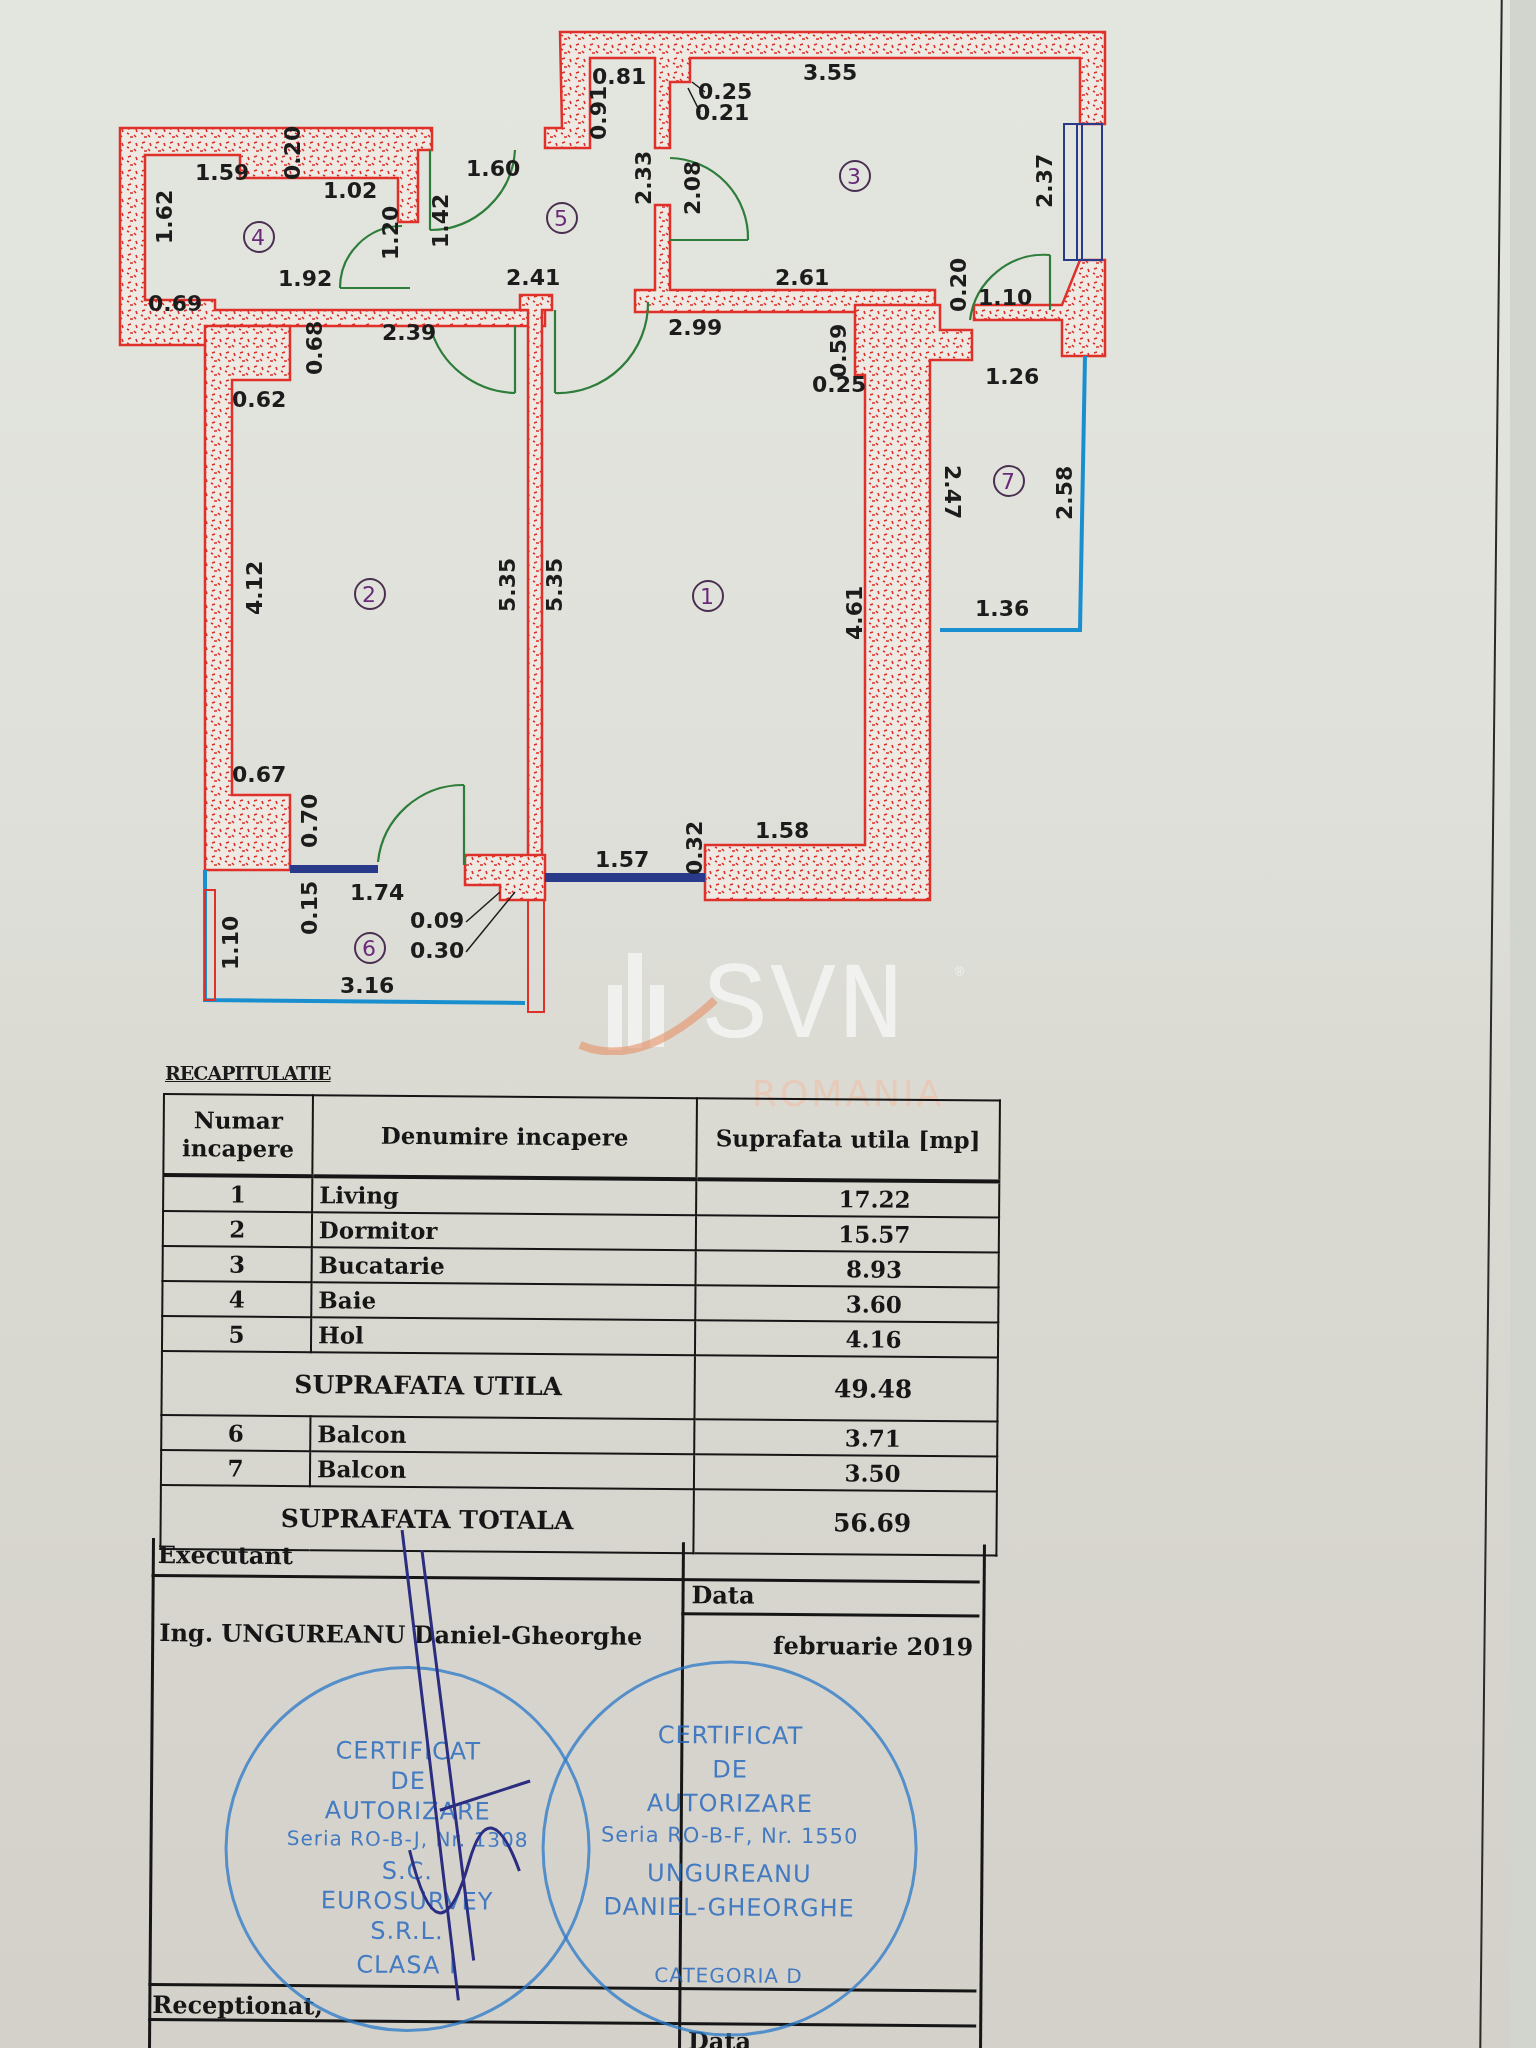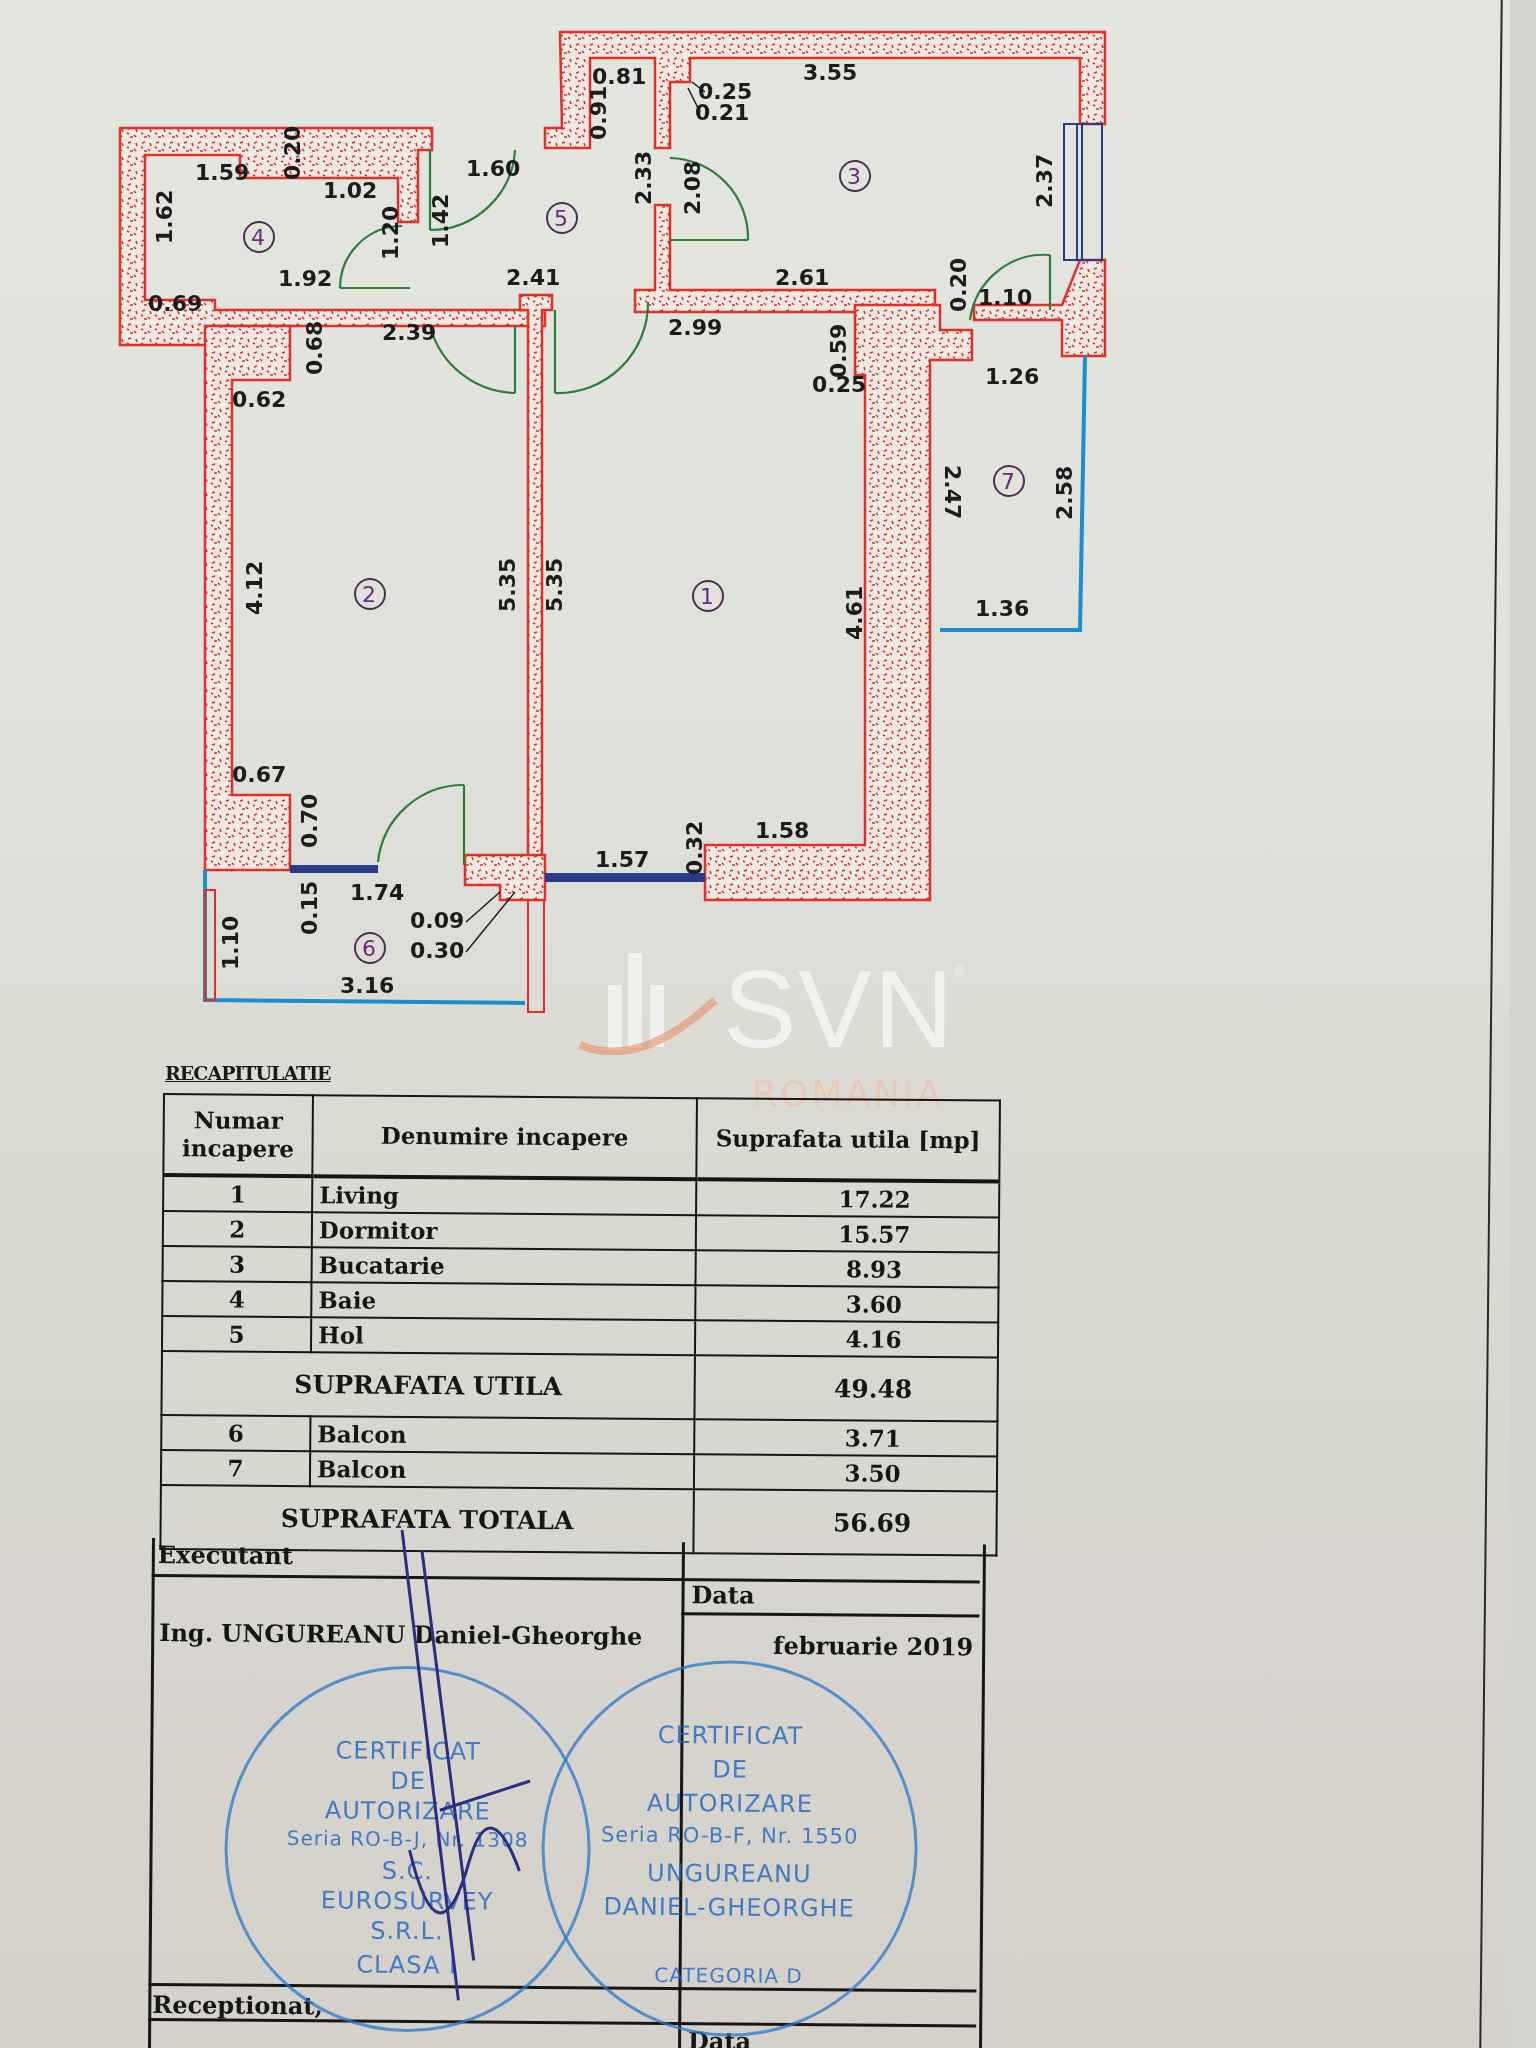--- a/index.html
+++ b/index.html
@@ -7,21 +7,21 @@
     width:1536px; height:2048px; overflow:hidden; position:relative;
     background: linear-gradient(180deg, #e3e5df 0%, #dfe1da 35%, #d9d8d1 60%, #d4d1cb 100%);
     font-family: "Liberation Sans", sans-serif;
   }
   .paper-edge { position:absolute; left:1490px; top:0; width:2px; height:2048px; background:#2a2a2a; transform:skewX(-0.6deg); }
   .paper-edge2 { position:absolute; left:1510px; top:0; width:26px; height:2048px; background:#d2d4ce; }
   svg.plan { position:absolute; left:0; top:0; }
   .dim { font-family:"DejaVu Sans", sans-serif; font-weight:bold; font-size:22px; fill:#1c1c1c; }
   .roomnum { font-family:"DejaVu Sans", sans-serif; font-size:22px; fill:#6a2a7a; }
   .watermark { position:absolute; left:570px; top:945px; width:400px; height:150px; }
-  .wm-svn { position:absolute; left:153px; top:0; font-family:Liberation Sans, sans-serif; font-size:110px; color:rgba(245,245,245,0.85); letter-spacing:2px; font-weight:normal; }
+  .wm-svn { position:absolute; left:132px; top:0; font-family:Liberation Mono, monospace; font-size:110px; color:rgba(245,245,245,0.85); letter-spacing:2px; font-weight:normal; }
   .wm-ro { position:absolute; left:182px; top:128px; font-family:"DejaVu Sans", sans-serif; font-size:36px; color:rgba(240,190,160,0.55); letter-spacing:3px; }
   .wm-reg { position:absolute; left:385px; top:20px; font-size:12px; color:rgba(245,245,245,0.9); }
 
   .recap-title { position:absolute; left:165px; top:1062px; font-family:"DejaVu Serif", serif; font-weight:bold; font-size:19px; color:#1a1a1a; text-decoration:underline; letter-spacing:-1px; }
   table.recap { position:absolute; left:163px; top:1093px; width:838px; border-collapse:collapse; transform:rotate(0.45deg); transform-origin:left top; }
   table.recap td { border:2px solid #161616; font-family:"DejaVu Serif", serif; font-weight:bold; color:#161616; padding:0 6px; font-size:23px; height:33px; vertical-align:middle; }
   table.recap tr.head td { height:78px; text-align:center; font-size:23px; line-height:28px; border-bottom-width:4px; }
   td.num { width:135px; text-align:center; }
   td.name { width:370px; }
   td.area { text-align:center; padding-left:60px !important; }

